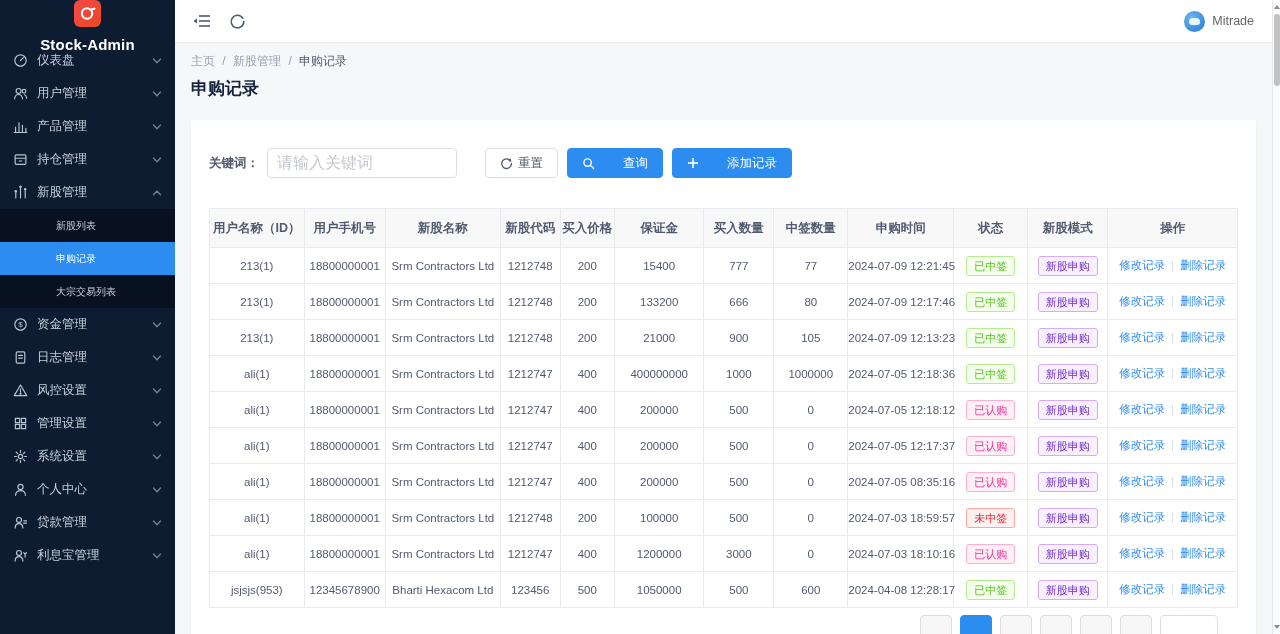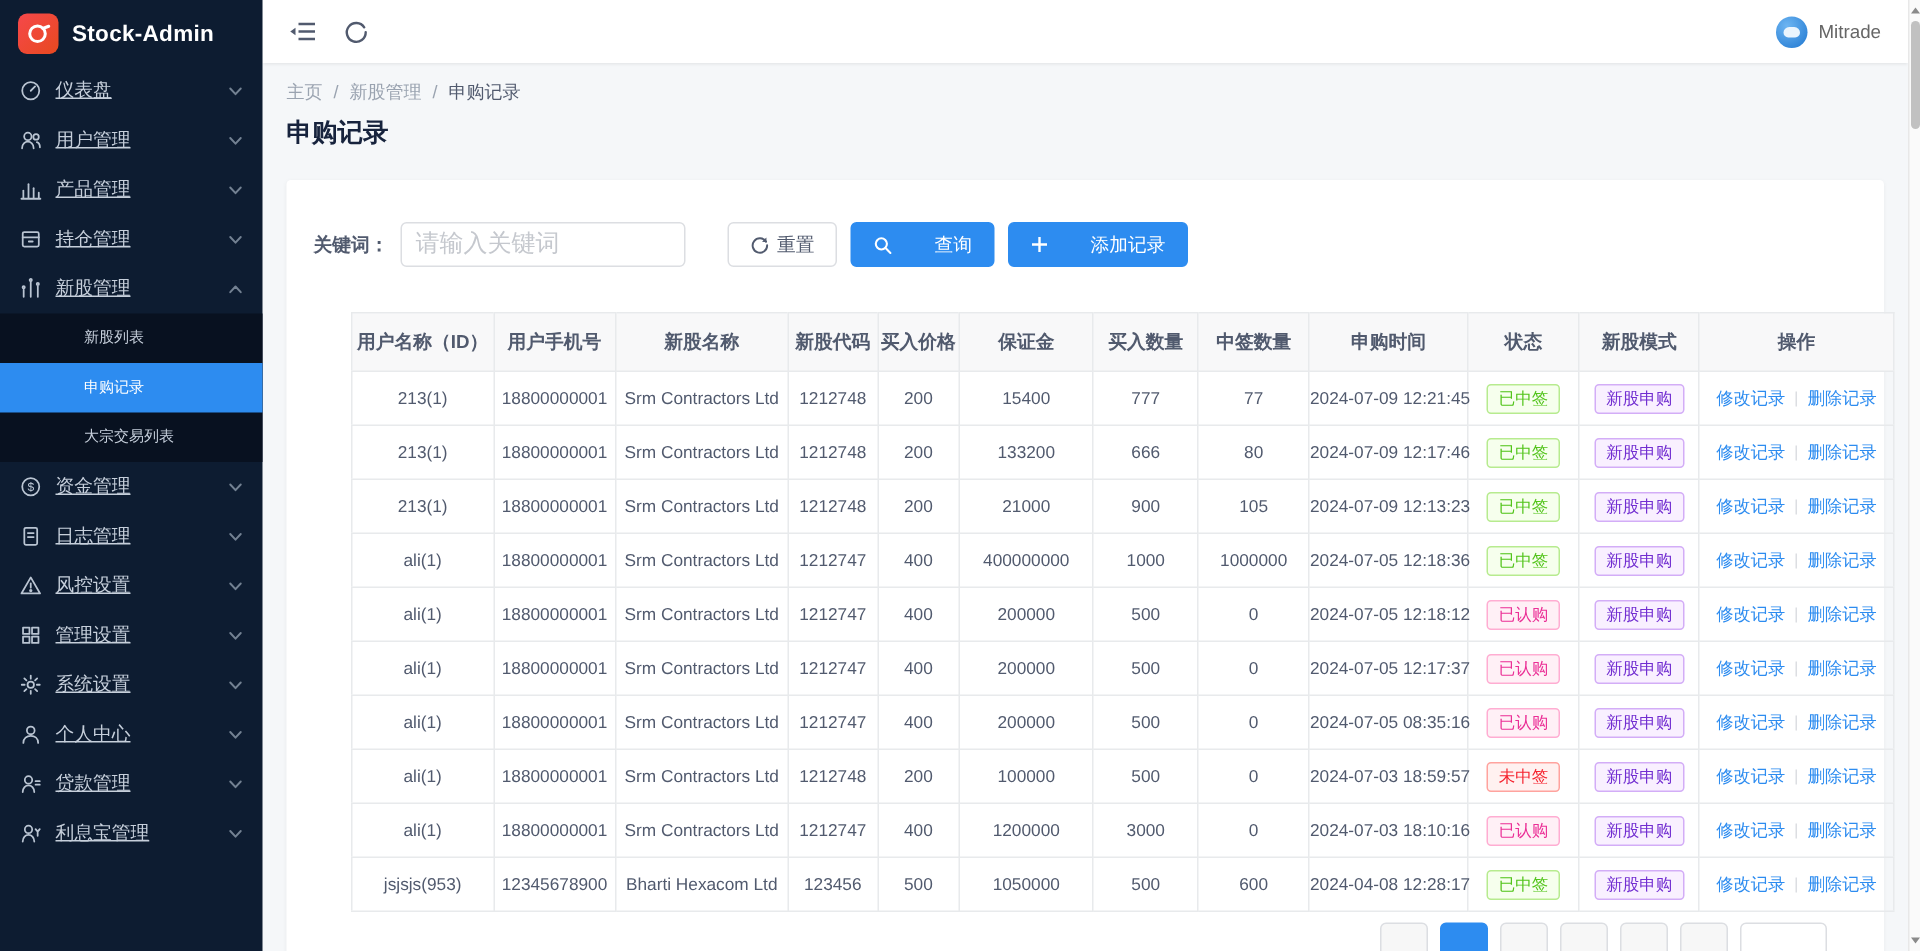--- a/index.html
+++ b/index.html
@@ -1,24 +1,24 @@
 <!DOCTYPE html>
 <html><head>
 <meta charset="utf-8">
 <style>
   * { box-sizing: border-box; margin: 0; padding: 0; }
   html,body { width:1280px; height:634px; overflow:hidden; }
   body { font-family:"Liberation Sans",sans-serif; background:#f5f7f9; position:relative; }
 
   
   .sidebar { position:absolute; left:0; top:0; width:175px; height:634px; background:#0d1c31; z-index:5; }
-  .logo-row { display:flex; align-items:center; gap:9px; height:44px; padding:0 12px; }
+  .logo-row { display:flex; align-items:center; gap:9px; height:44px; padding:0 12px;flex-direction:column; }
   .logo-badge { width:27px; height:27px; border-radius:6px; background:linear-gradient(135deg,#f5484b,#e8491f); display:flex; align-items:center; justify-content:center; flex:none; }
   .brand-title { color:#ffffff; font-weight:bold; font-size:15px; letter-spacing:.2px; }
-  .menu-item { display:flex; align-items:center; height:33px; padding:0 13px; font-size:12.5px; color:#c6cfdb; cursor:pointer;text-decoration:underline; }
+  .menu-item { display:flex; align-items:center; height:33px; padding:0 13px; font-size:12.5px; color:#c6cfdb; cursor:pointer; }
   .menu-item .mi-icon { width:15px; height:15px; margin-right:9px; display:flex; align-items:center; flex:none; }
   .menu-item .mi-label { flex:1; white-space:nowrap; }
   .menu-item .chev { width:10px; height:10px; flex:none; opacity:.8; }
   .submenu { background:#081120; }
   .submenu-item { height:33px; line-height:33px; padding-left:56px; font-size:10px; color:#c6cfdb; cursor:pointer; white-space:nowrap; }
   .submenu-item.active { background:#2d8cf0; color:#fff; }
 
   
   .main { position:absolute; left:175px; top:0; width:1097px; height:634px; }
   .topbar { height:42px; background:#fff; display:flex; align-items:center; padding:0 18px; box-shadow:0 1px 2px rgba(0,0,0,.07); position:relative; z-index:2; }
@@ -38,21 +38,21 @@
   .card { position:absolute; left:16px; top:120px; width:1065px; height:620px; background:#fff; border-radius:3px; box-shadow:0 1px 3px rgba(0,0,0,.05); padding:0 18px; }
   .filter-row { display:flex; align-items:center; margin-top:28px; height:30px; }
   .kw-label { font-size:12.5px; font-weight:bold; color:#515a6e; margin-right:8px; white-space:nowrap; }
   .kw-input { width:190px; height:30px; border:1px solid #dcdee2; border-radius:4px; padding:0 9px; font-size:16px; color:#515a6e; outline:none; font-family:"Liberation Sans",sans-serif; }
   .kw-input::placeholder { color:#c5c8ce; }
   .btn { height:30px; border-radius:4px; font-size:12.5px; display:inline-flex; align-items:center; gap:5px; padding:0 14px; cursor:pointer; font-family:"Liberation Sans",sans-serif; white-space:nowrap; }
   .btn-default { background:#fff; border:1px solid #dcdee2; color:#515a6e; margin-left:28px; }
   .btn-primary { background:#2d8cf0; border:1px solid #2d8cf0; color:#fff; margin-left:9px;gap:28px; }
 
   
-  table { width:100%; border-collapse:collapse; table-layout:fixed; margin-top:30px; border:1px solid #e8eaec;margin-left:25px; }
+  table { width:100%; border-collapse:collapse; table-layout:fixed; margin-top:30px; border:1px solid #e8eaec; }
   th { background:#f8f8f9; height:39px; font-size:12.5px; color:#515a6e; font-weight:bold; border-right:1px solid #e8eaec; border-bottom:1px solid #e8eaec; text-align:center; white-space:nowrap; }
   td { height:36px; font-size:11.5px; color:#515a6e; border-right:1px solid #e8eaec; border-bottom:1px solid #e8eaec; text-align:center; white-space:nowrap; }
   th:last-child, td:last-child { border-right:none; }
   .tag { display:inline-block; padding:1px 7px; font-size:11px; border:1px solid; border-radius:3px; line-height:16px; }
   .tag-green  { color:#52c41a; background:#f6ffed; border-color:#b7eb8f; }
   .tag-pink   { color:#eb2f96; background:#fff0f6; border-color:#ffadd2; }
   .tag-red    { color:#f5222d; background:#fff1f0; border-color:#ffa39e; }
   .tag-purple { color:#722ed1; background:#f9f0ff; border-color:#d3adf7; }
   .op-link { color:#2d8cf0; cursor:pointer; }
   .op-div { display:inline-block; width:1px; height:10px; background:#dcdee2; margin:0 7px; vertical-align:middle; }

